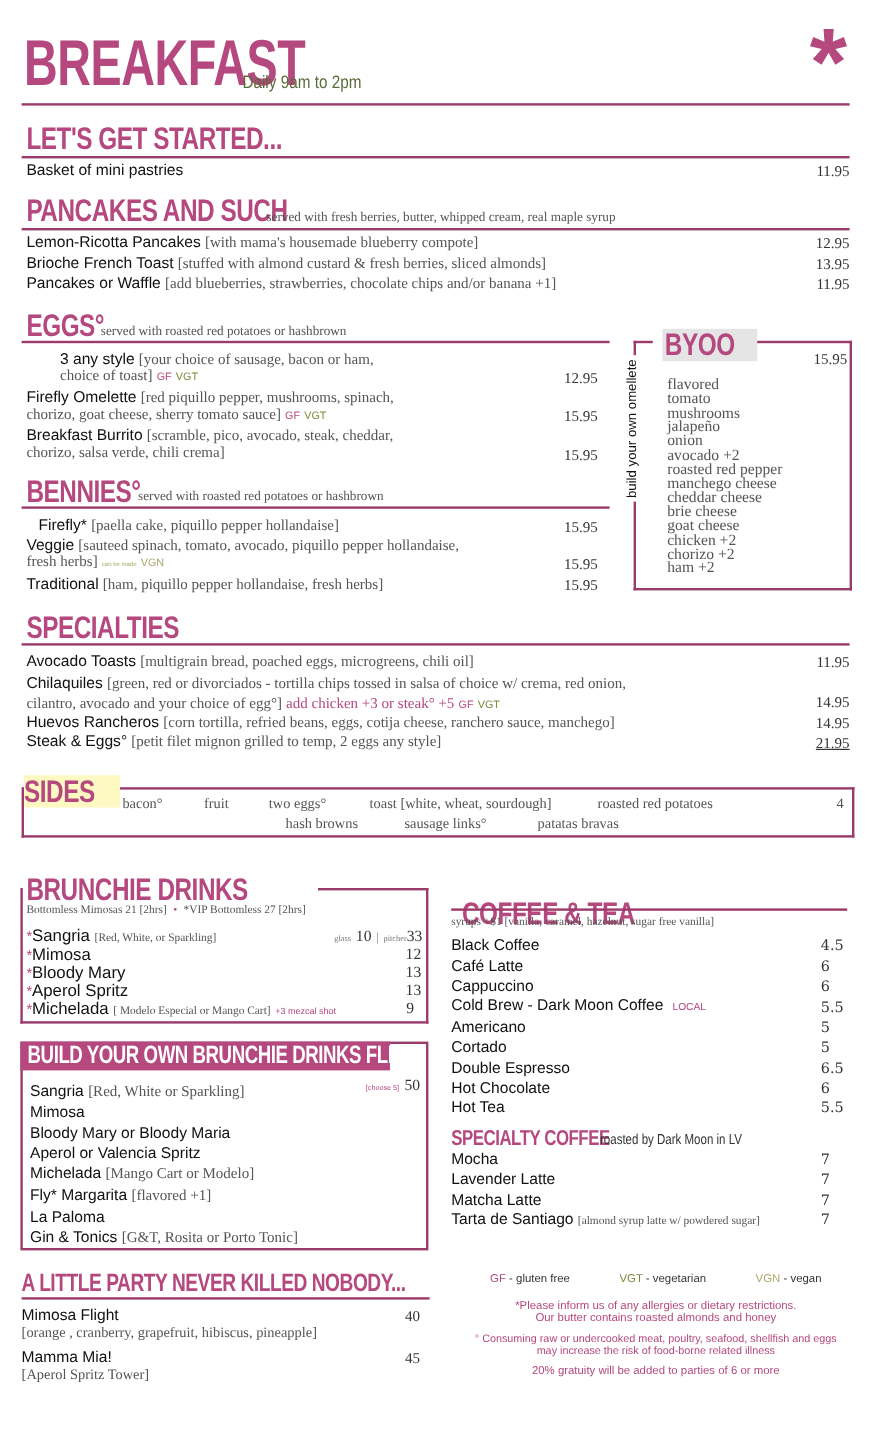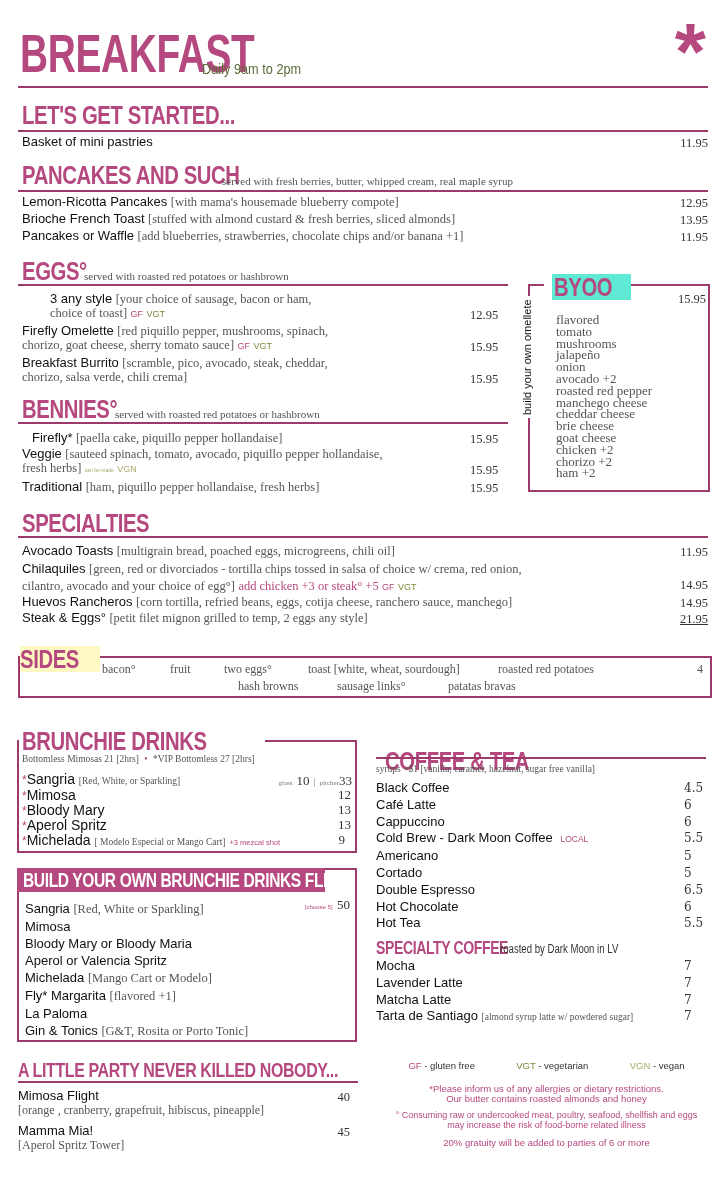--- a/index.html
+++ b/index.html
@@ -73,21 +73,21 @@
 
 <div class="item" style="left:22px;top:356px;line-height:14px;">
   <b>Breakfast Burrito</b> <span class="desc">[scramble, pico, avocado, steak, cheddar,</span><br>
   <span class="desc">chorizo, salsa verde, chili crema]</span>
 </div>
 <div class="price" style="left:470px;top:372px;">15.95</div>
 
 <div class="box" style="left:528px;top:284px;width:182px;height:208px;border-top:none;"></div>
 <div class="abs" style="left:528px;top:284px;width:16px;height:2px;background:#9c3a6b;"></div>
 <div class="abs" style="left:608px;top:284px;width:102px;height:2px;background:#9c3a6b;"></div>
-<div class="abs" style="left:552px;top:274px;background:#5eead4;padding:0 2px;">
+<div class="abs" style="left:552px;top:274px;background:#e5e5e5;padding:0 2px;">
   <span class="hdr" style="font-size:26px;line-height:26px;">BYOO</span>
 </div>
 <div class="abs" style="left:521px;top:418px;font-size:11px;color:#111;background:#fff;padding:0 3px;transform:rotate(-90deg);transform-origin:left top;white-space:nowrap;">build your own omellete</div>
 <div class="price" style="right:22px;top:292px;">15.95</div>
 <div class="abs byoo-list" style="left:556px;top:314px;">
   <div>flavored</div>
   <div>tomato</div>
   <div>mushrooms</div>
   <div>jalapeño</div>
   <div>onion</div>
@@ -222,21 +222,21 @@
       <span class="serif" style="width:22px;color:#333;font-size:12px;">4.5</span>
     </div>
   <div style="display:flex;justify-content:space-between;">
       <span>Café Latte</span>
       <span class="serif" style="width:22px;color:#333;font-size:12px;">6</span>
     </div>
   <div style="display:flex;justify-content:space-between;gap:36px;">
       <span>Cappuccino</span>
       <span class="serif" style="width:22px;color:#333;font-size:12px;">6</span>
     </div>
-  <div style="display:flex;justify-content:space-between;">
+  <div style="display:flex;justify-content:space-between;align-items:center;">
       <span><span>Cold Brew - Dark Moon Coffee</span> <span style="color:#b5487e;font-size:8.5px;margin-left:4px;">LOCAL</span></span>
       <span class="serif" style="width:22px;color:#333;font-size:12px;">5.5</span>
     </div>
   <div style="display:flex;justify-content:space-between;">
       <span>Americano</span>
       <span class="serif" style="width:22px;color:#333;font-size:12px;">5</span>
     </div>
   <div style="display:flex;justify-content:space-between;">
       <span>Cortado</span>
       <span class="serif" style="width:22px;color:#333;font-size:12px;">5</span>

